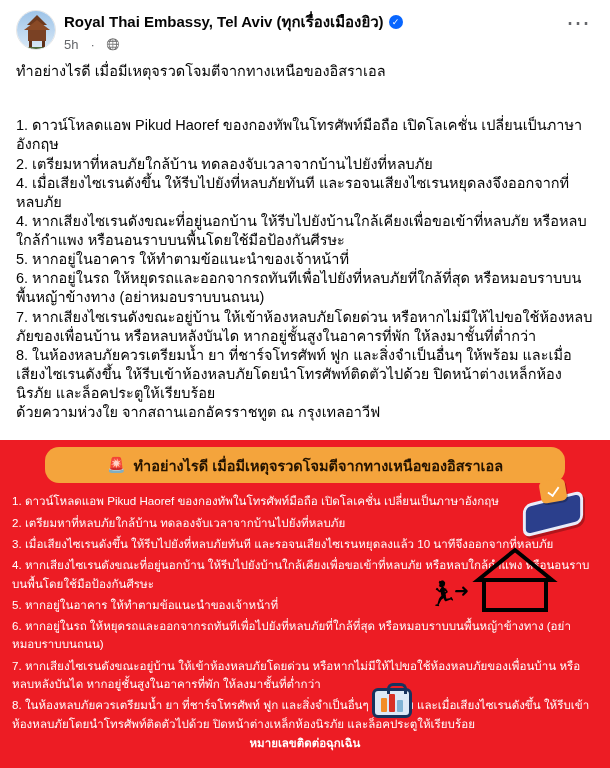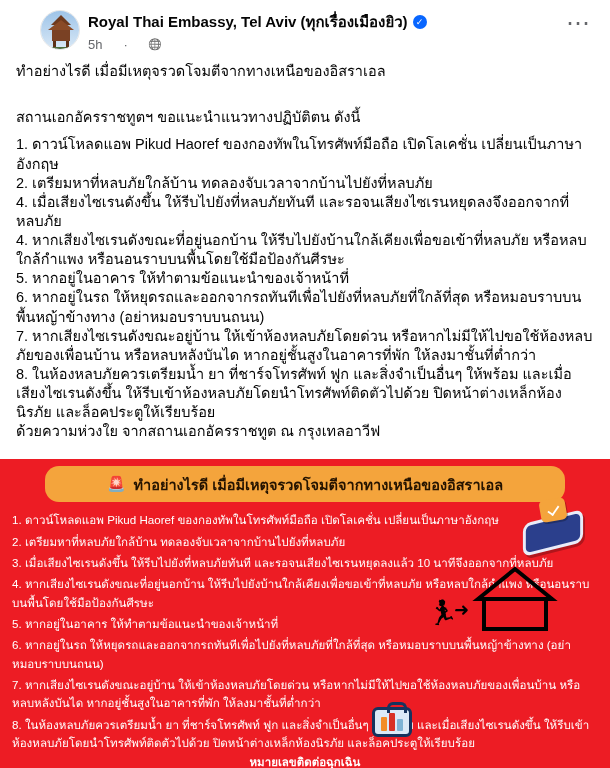--- a/index.html
+++ b/index.html
@@ -5,33 +5,33 @@
   * { box-sizing: border-box; margin: 0; padding: 0; }
   html,body { background:#fff; }
   body {
     width: 610px;
     font-family: "Liberation Sans", "DejaVu Sans", sans-serif;
     color: #050505;
   }
   .card { width: 610px; background: #fff; position: relative; }
 
   
-  .post-header { display: flex; align-items: flex-start; padding: 10px 16px 6px 16px; margin-left: 24px; }
+  .post-header { display: flex; align-items: flex-start; padding: 10px 16px 6px 16px; }
   .avatar {
     width: 40px; height: 40px; border-radius: 50%; overflow: hidden; flex: 0 0 40px;
     border: 1px solid rgba(0,0,0,.1); cursor: pointer;
   }
   .header-meta { margin-left: 8px; flex: 1; }
   .page-name-row { display: flex; align-items: center; gap: 5px; }
   .page-name { font-weight: bold; font-size: 15px; color: #050505; cursor: pointer; }
   .verified {
     width: 14px; height: 14px; border-radius: 50%; background: #0866FF; color: #fff;
     font-size: 9px; line-height: 14px; text-align: center; display: inline-block; flex: 0 0 14px;
   }
-  .sub-row { display: flex; align-items: center; gap: 21px; color: #65676B; font-size: 13px; margin-top: 3px; }
+  .sub-row { display: flex; align-items: center; gap: 12px; color: #65676B; font-size: 13px; margin-top: 3px; }
   .globe { font-size: 11px; filter: grayscale(1) brightness(.75); }
   .more-btn { color: #65676B; font-size: 24px; line-height: 14px; padding: 6px 4px; cursor: pointer; }
 
   
   .post-text { padding: 4px 16px 10px 16px; font-size: 14.5px; line-height: 1.32; color: #050505; }
   .post-text p { margin-bottom: 8px; }
   .post-text .items p { margin-bottom: 0; }
 
   
   .post-image {
@@ -127,21 +127,20 @@
         <span class="globe">🌐</span>
       </div>
     </div>
     <div class="more-btn">⋯</div>
   </div>
 
   <div class="post-text">
     <p>ทำอย่างไรดี เมื่อมีเหตุจรวดโจมตีจากทางเหนือของอิสราเอล</p>
     <p>
       <br>
-      <span>สถานเอกอัครราชทูตฯ ขอแนะนำแนวทางปฏิบัติตน ดังนี้</span>
     </p>
     <div class="items">
       <p>1. ดาวน์โหลดแอพ Pikud Haoref ของกองทัพในโทรศัพท์มือถือ เปิดโลเคชั่น เปลี่ยนเป็นภาษาอังกฤษ</p>
       <p>2. เตรียมหาที่หลบภัยใกล้บ้าน ทดลองจับเวลาจากบ้านไปยังที่หลบภัย</p>
       <p>4. เมื่อเสียงไซเรนดังขึ้น ให้รีบไปยังที่หลบภัยทันที และรอจนเสียงไซเรนหยุดลงจึงออกจากที่หลบภัย</p>
       <p>4. หากเสียงไซเรนดังขณะที่อยู่นอกบ้าน ให้รีบไปยังบ้านใกล้เคียงเพื่อขอเข้าที่หลบภัย หรือหลบใกล้กำแพง หรือนอนราบบนพื้นโดยใช้มือป้องกันศีรษะ</p>
       <p>5. หากอยู่ในอาคาร ให้ทำตามข้อแนะนำของเจ้าหน้าที่</p>
       <p>6. หากอยู่ในรถ ให้หยุดรถและออกจากรถทันทีเพื่อไปยังที่หลบภัยที่ใกล้ที่สุด หรือหมอบราบบนพื้นหญ้าข้างทาง (อย่าหมอบราบบนถนน)</p>
       <p>7. หากเสียงไซเรนดังขณะอยู่บ้าน ให้เข้าห้องหลบภัยโดยด่วน หรือหากไม่มีให้ไปขอใช้ห้องหลบภัยของเพื่อนบ้าน หรือหลบหลังบันได หากอยู่ชั้นสูงในอาคารที่พัก ให้ลงมาชั้นที่ต่ำกว่า</p>
       <p>8. ในห้องหลบภัยควรเตรียมน้ำ ยา ที่ชาร์จโทรศัพท์ ฟูก และสิ่งจำเป็นอื่นๆ ให้พร้อม และเมื่อเสียงไซเรนดังขึ้น ให้รีบเข้าห้องหลบภัยโดยนำโทรศัพท์ติดตัวไปด้วย ปิดหน้าต่างเหล็กห้องนิรภัย และล็อคประตูให้เรียบร้อย</p>

